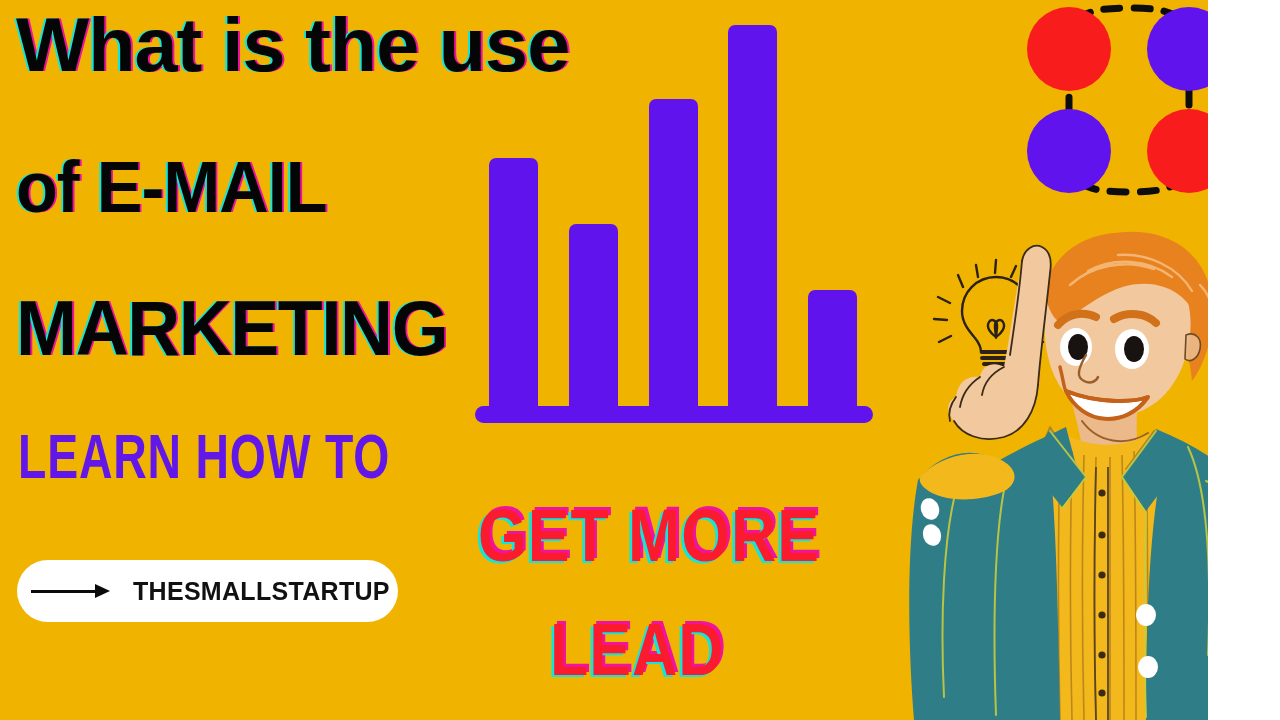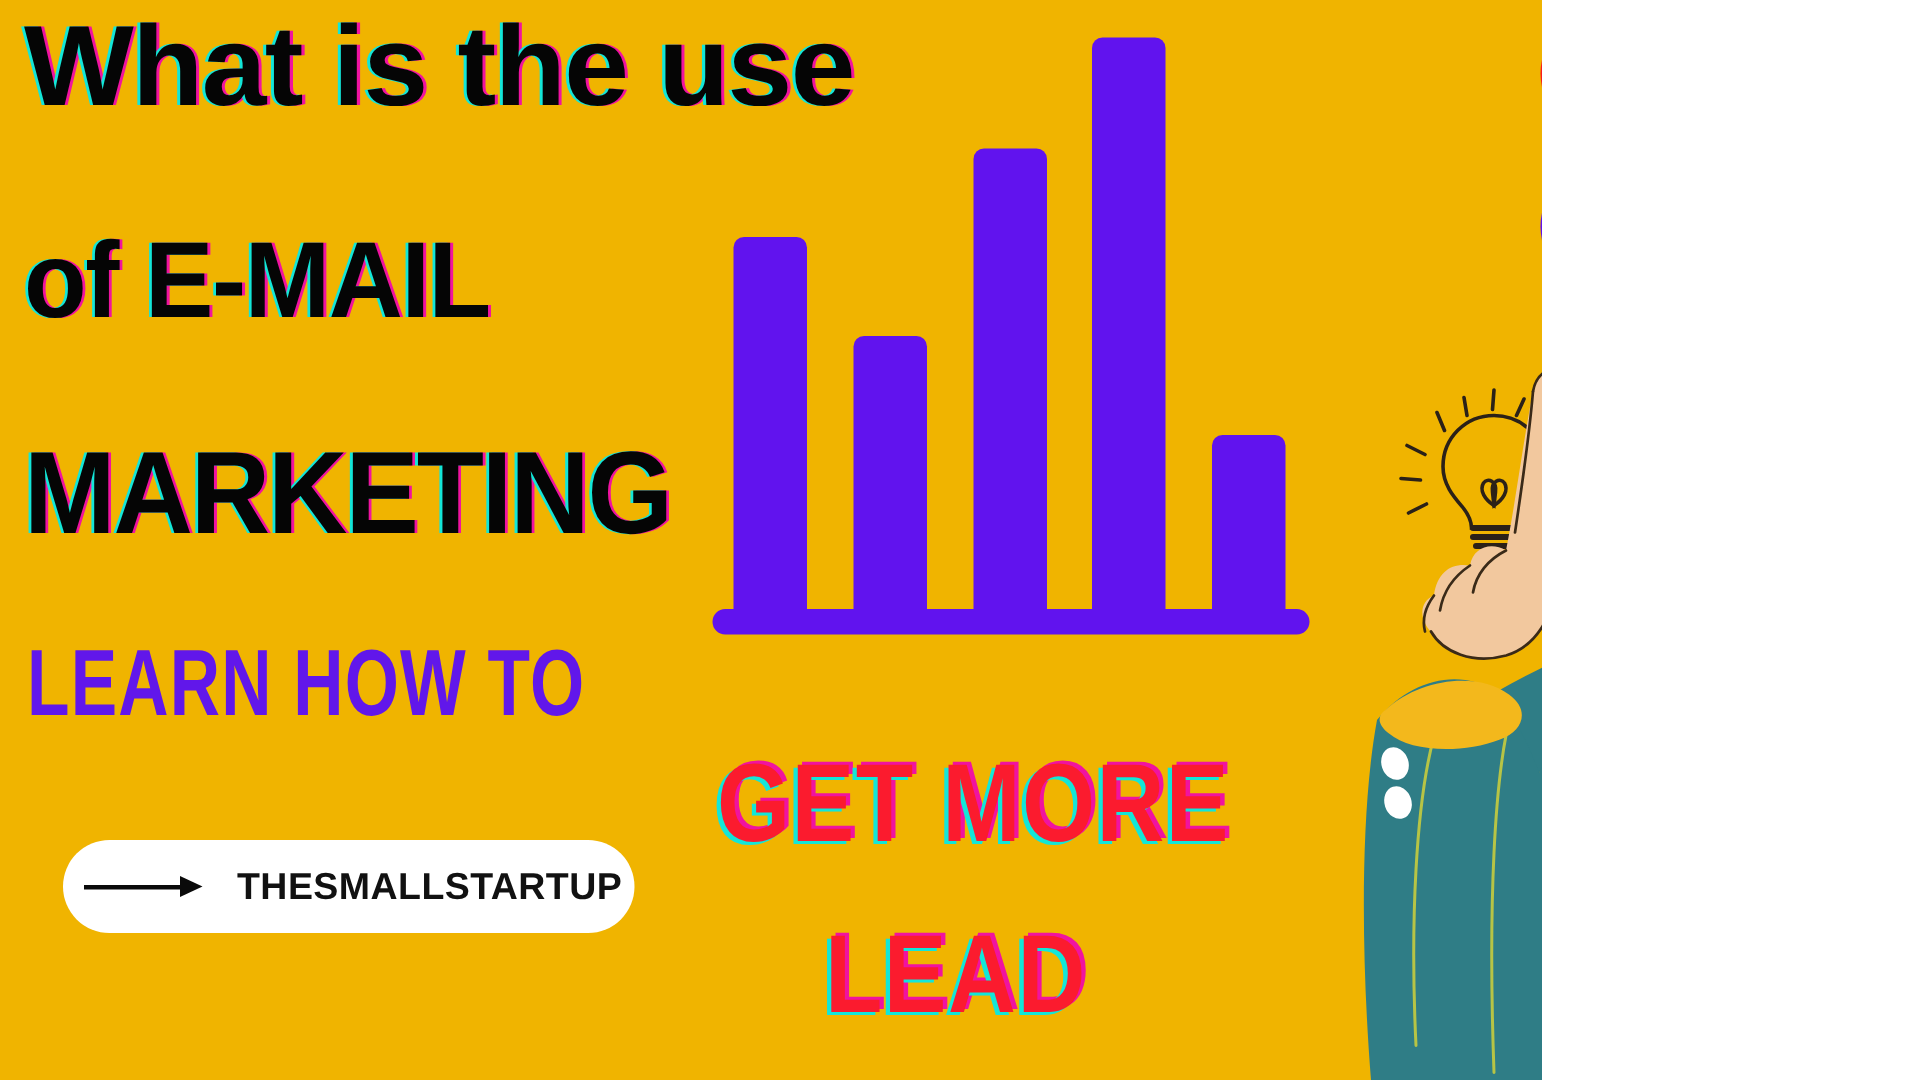--- a/index.html
+++ b/index.html
@@ -2,21 +2,21 @@
 <html><head>
 <meta charset="utf-8">
 <style>
   html, body {
     margin: 0;
     padding: 0;
     background: #ffffff;
   }
   #canvas {
     position: relative;
-    width: 1028px;
+    width: 1208px;
     height: 720px;
     overflow: hidden;
     background: #F0B400;
     font-family: "Liberation Sans", sans-serif;
   }
 
   
   .headline {
     position: absolute;
     left: 14px;
@@ -73,21 +73,21 @@
     letter-spacing: 1px;
     line-height: 1;
     white-space: nowrap;
     transform: scaleX(0.80) scaleY(1.08);
     transform-origin: left top;
   }
 
   
   .pill {
     position: absolute;
-    left: 42px;
+    left: 17px;
     top: 560px;
     width: 381px;
     height: 62px;
     background: #FFFFFF;
     border-radius: 31px;
     display: flex;
     align-items: center;
     box-sizing: border-box;
     padding-left: 14px;
   }

